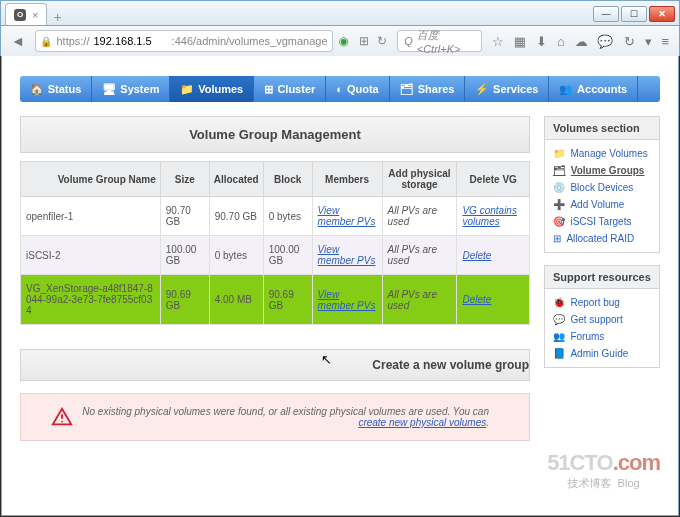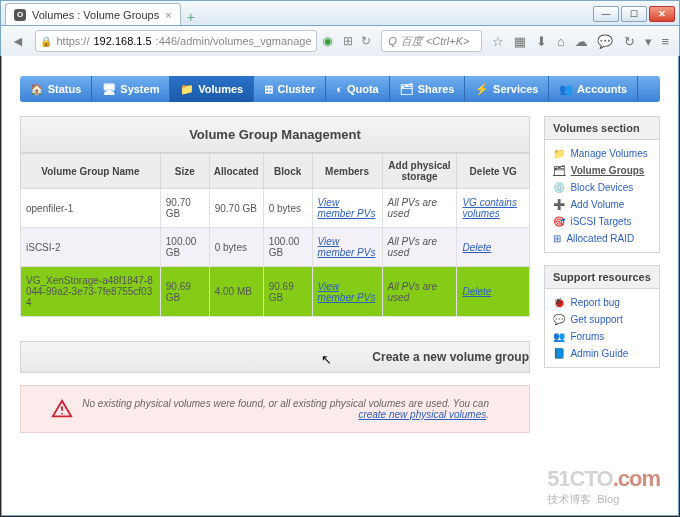--- a/index.html
+++ b/index.html
@@ -22,68 +22,67 @@
   .viewport { position:absolute; top:56px; left:1px; right:1px; bottom:1px; background:#fff; border:1px solid #7aa7c7; border-top:none; overflow:hidden;}
   .page { padding: 20px 18px 10px; }
   
   .main-nav { display:flex; background:linear-gradient(#6faeef,#3b82d6); border-radius:3px; height:26px; margin-bottom:14px;}
   .main-nav .nav-item { display:flex; align-items:center; gap:4px; padding:0 10px; color:#fff; font-size:11px; font-weight:bold; border-right:1px solid #2f6cb3;}
   .main-nav .nav-item.active { background:linear-gradient(#2a72c8,#1b5aa8); }
   .nav-ico { font-size:11px;}
   .content { display:flex; gap:14px;}
   .main { flex:1;}
   .side { width:116px; display:flex; flex-direction:column; gap:12px;}
-  .panel-title { background:linear-gradient(#f5f5f5,#e8e8e8); border:1px solid #d4d4d4; text-align:center; font-weight:bold; font-size:13px; color:#444; padding:10px 0; margin-bottom:0;}
+  .panel-title { background:linear-gradient(#f5f5f5,#e8e8e8); border:1px solid #d4d4d4; text-align:center; font-weight:bold; font-size:13px; color:#444; padding:10px 0; margin-bottom:8px;}
   table.vg { width:100%; border-collapse:collapse; font-size:10px;}
   table.vg th { background:#ecedef; border:1px solid #d8d8d8; padding:6px 4px; color:#444; font-weight:bold; text-align:center; font-size:10px;}
-  table.vg th:first-child { text-align:center;}
+  table.vg th:first-child { text-align:right;}
   table.vg td { border:1px solid #e0e0e0; padding:8px 5px; color:#555; font-size:10px;}
   table.vg tr.alt td { background:#f4f0f7;}
   table.vg tr.alt2 td { background:#84cc16;margin-left:33px;}
   .link { color:#2b5fc1; text-decoration:underline; font-style:italic;}
   .italic { font-style:italic; color:#666;}
   .create-title { background:linear-gradient(#f5f5f5,#e8e8e8); border:1px solid #d4d4d4; text-align:right; font-weight:bold; font-size:12px; color:#444; padding:8px 0; margin-top:24px;}
   .warn-box { margin-top:12px; background:#fdeaea; border:1px solid #f0cfcf; padding:12px 40px; text-align:right; font-size:10px; color:#666; font-style:italic; position:relative;}
   .warn-ico { position:absolute; left:30px; top:50%; transform:translateY(-50%); width:22px; height:22px;}
   .side-box { border:1px solid #d4d4d4;}
   .side-box h4 { background:#eef0f2; padding:5px 8px; font-size:11px; color:#444; border-bottom:1px solid #d4d4d4;}
   .side-box ul { list-style:none; padding:5px 8px;}
   .side-box li { padding:3px 0; display:flex; align-items:center; gap:5px; font-size:10px; color:#2b5fc1;}
   .side-box li.active { text-decoration:underline; font-weight:bold; color:#555;}
   .side-ico { font-size:10px;}
-  .watermark { position:absolute; right:18px; bottom:8px; color:#bbb; font-family:Arial; text-align:left; opacity:0.85; pointer-events:none;}
+  .watermark { position:absolute; right:18px; bottom:24px; color:#bbb; font-family:Arial; text-align:center; opacity:0.85; pointer-events:none;}
   .watermark .big { font-size:22px; font-weight:bold; letter-spacing:-1px;}
   .watermark .big .g{color:#ccc;} .watermark .big .o{color:#c76;}
   .watermark .sub { font-size:11px; color:#aaa;}
   .cursor { position:absolute; left:319px; top:296px; font-size:13px; color:#000; pointer-events:none;}
 </style>
 </head>
 <body>
 
 <div class="titlebar">
   <div class="tab">
     <span class="tab-icon">O</span>
-    <span>Volumes : Volume Groups</span>
     <span style="color:#888;">×</span>
   </div>
   <span style="padding:0 6px;color:#6a8;font-size:14px;">+</span>
   <div class="win-controls">
     <div class="win-btn">—</div>
     <div class="win-btn">☐</div>
     <div class="win-btn close">✕</div>
   </div>
 </div>
 
 <div class="addrbar">
   <div class="nav-btn">◄</div>
   <div class="url-box">
     <span class="lock">🔒</span>
     <span style="color:#888;">https://</span>
       <span style="color:#000;">192.168.1.5</span>
-      <span style="color:#888;">:446/admin/volumes_vgmanage</span>
+      <span style="color:#888;margin-left:16px;">:446/admin/volumes_vgmanage</span>
   </div>
   <span class="shield">◉</span>
   <div class="addr-icons">
     <span>⊞</span>
     <span>↻</span>
   </div>
   <div class="search-box">
     <span>Q</span>
     <span>百度 &lt;Ctrl+K&gt;</span>
   </div>

